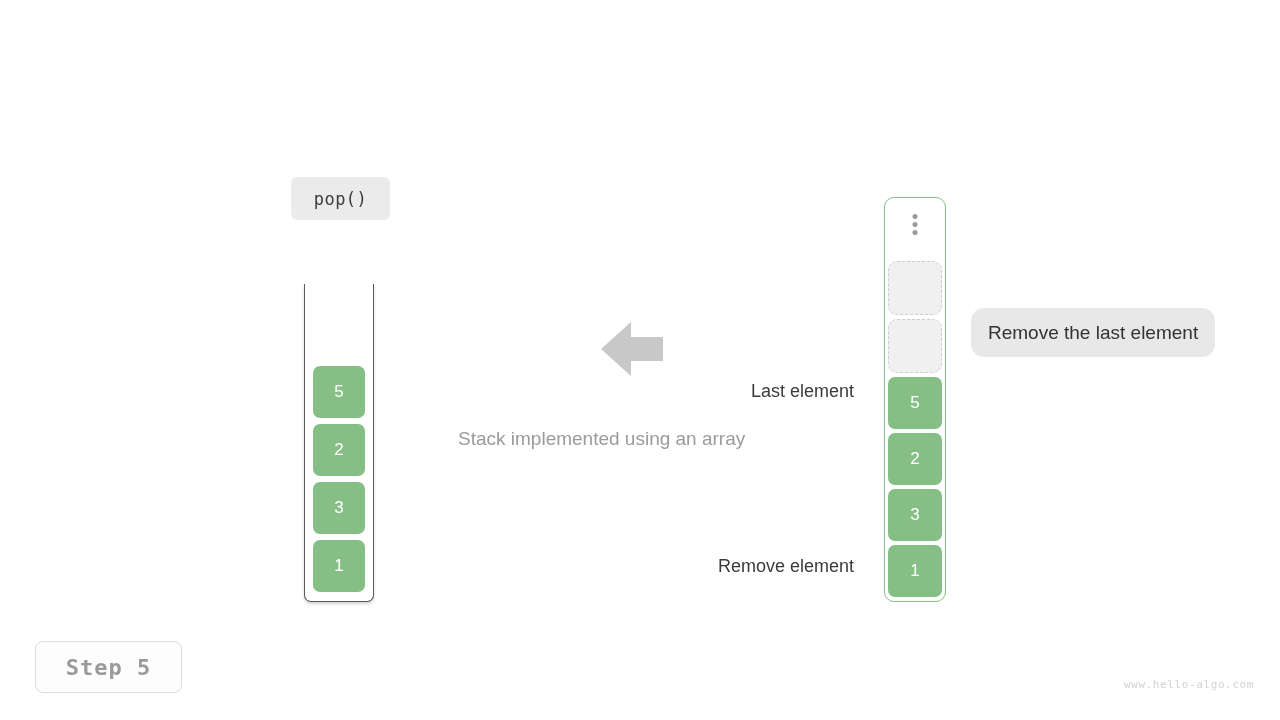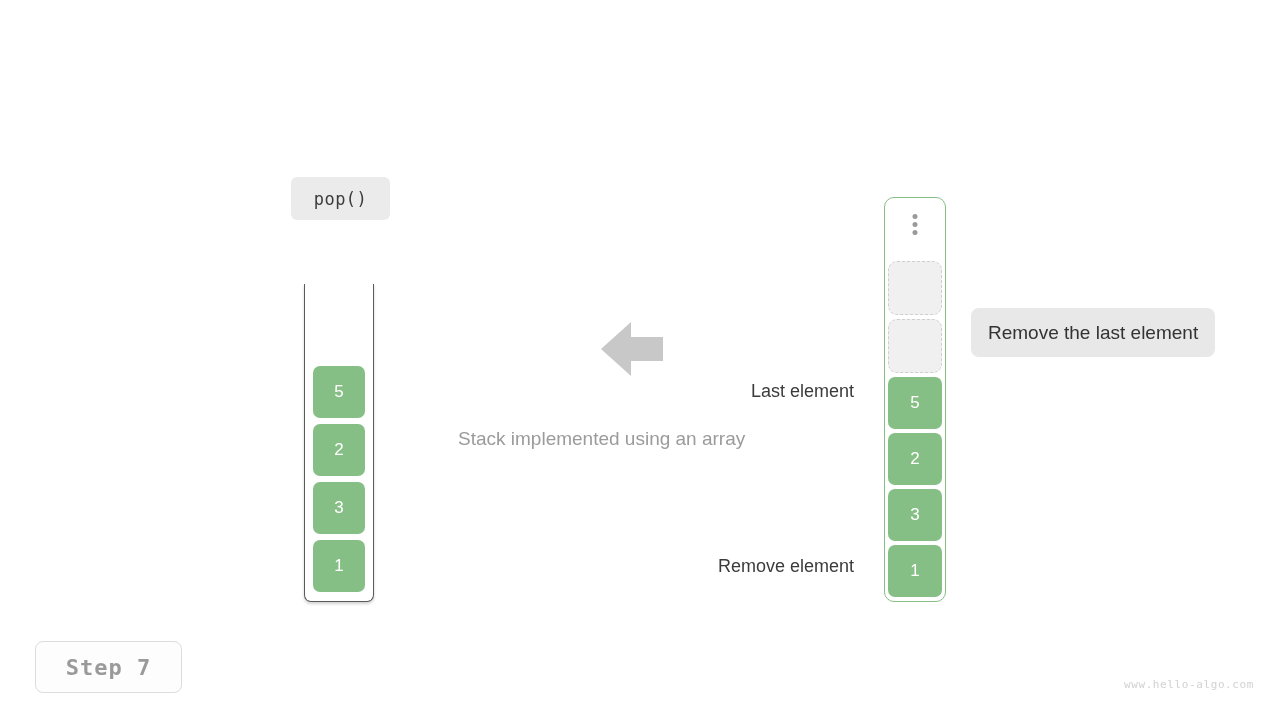--- a/index.html
+++ b/index.html
@@ -154,21 +154,21 @@
     white-space: nowrap;
     text-align: right;
   }
   .tooltip {
     position: absolute;
     left: 971px;
     top: 308px;
     height: 49px;
     padding: 0 17px;
     background: #e8e8e8;
-    border-radius: 8px;
+    border-radius: 13px;
     display: flex;
     align-items: center;
     font-size: 19px;
     color: #333333;
     white-space: nowrap;
   }
 
   
   .step-badge {
     position: absolute;
@@ -239,17 +239,17 @@
       <div class="cell empty"></div>
       <div class="cell filled">5</div>
       <div class="cell filled">2</div>
       <div class="cell filled">3</div>
       <div class="cell filled">1</div>
     </div>
   </div>
 
   <div class="tooltip">Remove the last element</div>
 
-  <div class="step-badge">Step 7</div>
+  <div class="step-badge">Step 5</div>
 
   <div class="watermark">www.hello-algo.com</div>
 
 </div>
 
 </body></html>

